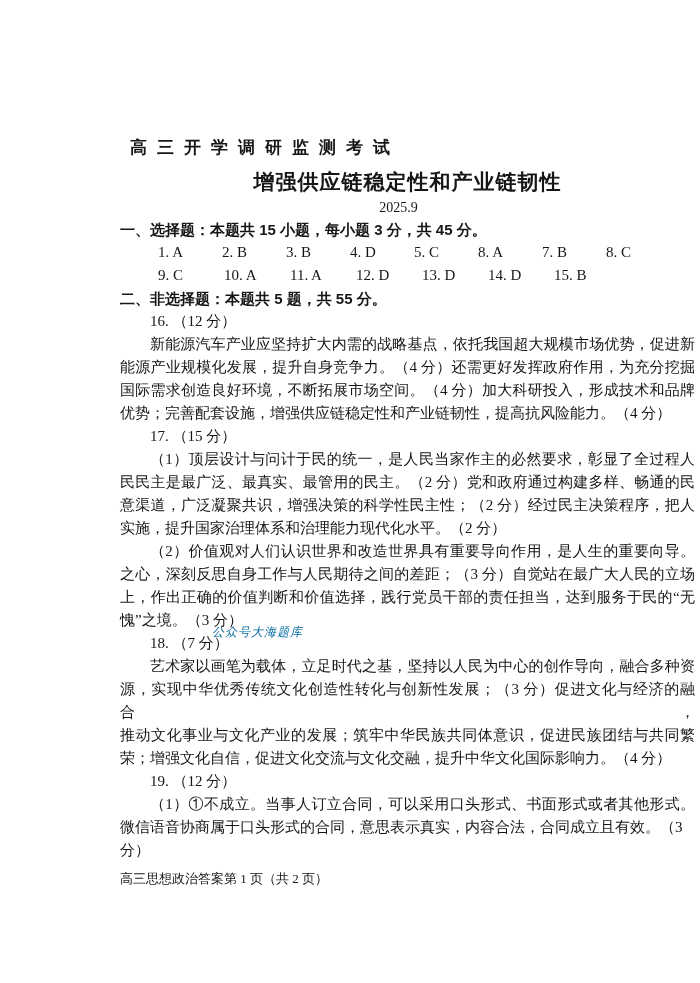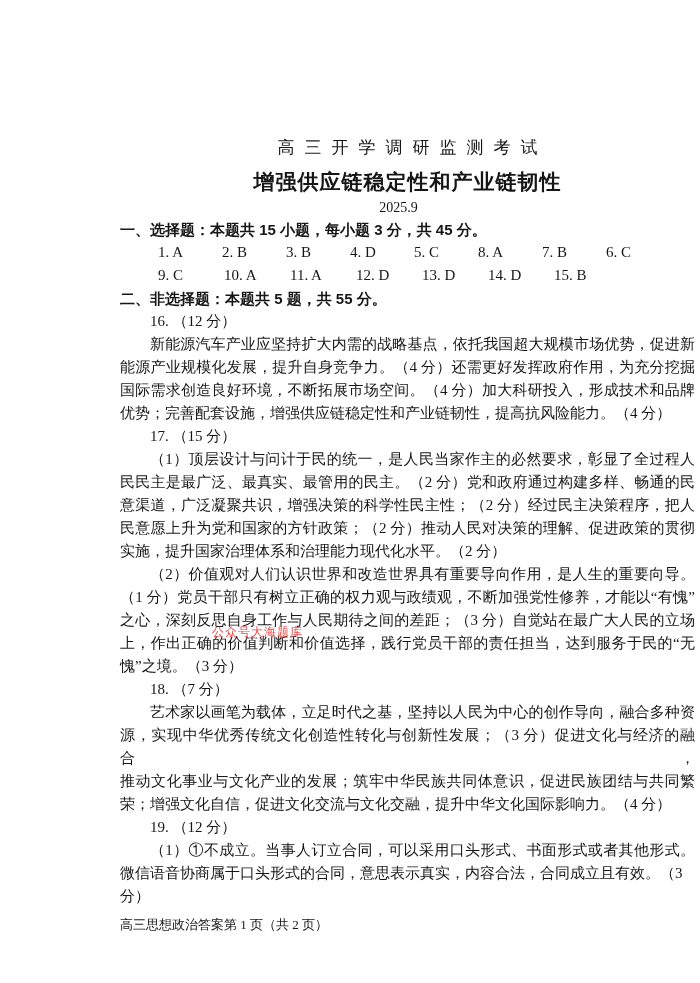--- a/index.html
+++ b/index.html
@@ -7,40 +7,40 @@
     width:700px; height:983px;
     font-family:"Liberation Serif","DejaVu Serif",serif;
     color:#161616;
     position:relative;
     overflow:hidden;
   }
   .page { position:relative; width:700px; height:983px; box-sizing:border-box;
           padding:134px 0 0 120px; background:#ffffff; }
   .content { width:575px; }
 
-  .title1 { text-align:center; font-size:17px; line-height:28px;
-            letter-spacing:10px; text-indent:10px; font-weight:400; }
+  .title1 { font-size:17px; line-height:28px;
+            letter-spacing:10px; text-indent:10px; font-weight:700; }
   .title2 { text-align:center; font-size:21px; line-height:32px; margin-top:4px;
             font-weight:700; letter-spacing:1px;
             font-family:"Liberation Sans","DejaVu Sans",sans-serif; }
   .date   { text-align:center; font-size:14px; line-height:20px; padding-right:18px; }
 
   .line { font-size:15px; line-height:23px; min-height:23px; }
   .heading { font-weight:700; font-family:"Liberation Sans","DejaVu Sans",sans-serif; }
   .indent { text-indent:30px; }
   .fill { text-align:justify; text-align-last:justify; }
 
   .answers { display:flex; padding-left:38px;align-items:center; }
   .answers .ai { flex:0 0 auto; }
   .row1 .ai { width:64px; }
   .row2 .ai { width:66px; }
   .answers .ai:last-child { width:auto; }
 
   .watermark { position:absolute; left:212px; top:624px;
-               font-size:12px; color:#ef4444;
+               font-size:12px; font-style:italic; color:#0369a1;
                letter-spacing:1px; white-space:nowrap; }
 
   .footer { margin-top:7px; text-align:left; font-size:13px; line-height:20px; }
 </style>
 </head>
 <body>
 
 <div class="page">
   <div class="content">
 
@@ -51,21 +51,21 @@
     <div class="line heading">一、选择题：本题共 15 小题，每小题 3 分，共 45 分。</div>
 
     <div class="line answers row1">
       <span class="ai">1. A</span>
       <span class="ai">2. B</span>
       <span class="ai">3. B</span>
       <span class="ai">4. D</span>
       <span class="ai">5. C</span>
       <span class="ai">8. A</span>
       <span class="ai">7. B</span>
-      <span class="ai">6. C</span>
+      <span class="ai">8. C</span>
     </div>
     <div class="line answers row2">
       <span class="ai">9. C</span>
       <span class="ai">10. A</span>
       <span class="ai">11. A</span>
       <span class="ai">12. D</span>
       <span class="ai">13. D</span>
       <span class="ai">14. D</span>
       <span class="ai">15. B</span>
     </div>
@@ -75,25 +75,23 @@
     <div class="line indent">16. （12 分）</div>
     <div class="line fill indent">新能源汽车产业应坚持扩大内需的战略基点，依托我国超大规模市场优势，促进新</div>
     <div class="line fill">能源产业规模化发展，提升自身竞争力。（4 分）还需更好发挥政府作用，为充分挖掘</div>
     <div class="line fill">国际需求创造良好环境，不断拓展市场空间。（4 分）加大科研投入，形成技术和品牌</div>
     <div class="line">优势；完善配套设施，增强供应链稳定性和产业链韧性，提高抗风险能力。（4 分）</div>
 
     <div class="line indent">17. （15 分）</div>
     <div class="line fill indent">（1）顶层设计与问计于民的统一，是人民当家作主的必然要求，彰显了全过程人</div>
     <div class="line fill">民民主是最广泛、最真实、最管用的民主。（2 分）党和政府通过构建多样、畅通的民</div>
     <div class="line fill">意渠道，广泛凝聚共识，增强决策的科学性民主性；（2 分）经过民主决策程序，把人</div>
-    <div class="line fill">民意愿上升为党和国家的方针政策；（2 分）推动人民对决策的理解、促进政策的贯彻</div>
     <div class="line">实施，提升国家治理体系和治理能力现代化水平。（2 分）</div>
 
     <div class="line fill indent">（2）价值观对人们认识世界和改造世界具有重要导向作用，是人生的重要向导。</div>
-    <div class="line fill">（1 分）党员干部只有树立正确的权力观与政绩观，不断加强党性修养，才能以“有愧”</div>
     <div class="line fill">之心，深刻反思自身工作与人民期待之间的差距；（3 分）自觉站在最广大人民的立场</div>
     <div class="line fill">上，作出正确的价值判断和价值选择，践行党员干部的责任担当，达到服务于民的“无</div>
     <div class="line">愧”之境。（3 分）</div>
 
     <div class="line indent">18. （7 分）</div>
     <div class="line fill indent">艺术家以画笔为载体，立足时代之基，坚持以人民为中心的创作导向，融合多种资</div>
     <div class="line fill">源，实现中华优秀传统文化创造性转化与创新性发展；（3 分）促进文化与经济的融合，</div>
     <div class="line fill">推动文化事业与文化产业的发展；筑牢中华民族共同体意识，促进民族团结与共同繁</div>
     <div class="line">荣；增强文化自信，促进文化交流与文化交融，提升中华文化国际影响力。（4 分）</div>
 

